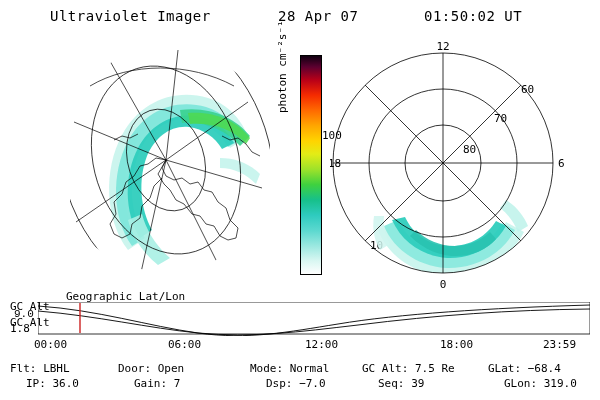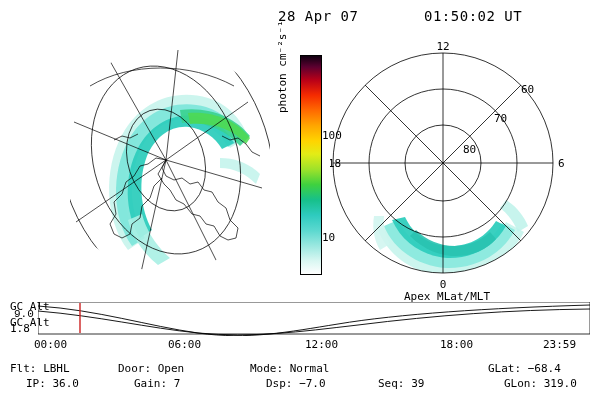--- a/index.html
+++ b/index.html
@@ -74,20 +74,21 @@
   .c3 { left:250px; }
   .c4 { left:362px; }
   .c5 { left:488px; }
 
   svg { display:block; }
 </style>
 </head>
 <body>
 
 <div id="header" class="abs">
+  <div id="h-title" class="ttl">Ultraviolet Imager</div>
   <div id="h-date" class="ttl">28 Apr 07</div>
   <div id="h-time" class="ttl">01:50:02 UT</div>
 </div>
 
 <div id="panel-left" class="abs">
   <svg width="200" height="250" viewBox="0 0 200 250">
     <defs>
       <clipPath id="lclip">
           <circle cx="96" cy="120" r="112"></circle>
         </clipPath>
@@ -136,21 +137,21 @@
       <line x1="96" y1="120" x2="4" y2="82"></line>
       <path d="M 20 46 C 60 22 120 22 164 46"></path>
     </g>
   </svg>
 </div>
 
 <div id="cbar-wrap" class="abs">
   <div id="cbar-label">photon cm⁻²s⁻¹</div>
   <div id="cbar-box"></div>
   <div class="cbar-tick" style="top:74px;">100</div>
-  <div class="cbar-tick" style="top:176px;">10</div>
+  <div class="cbar-tick" style="top:184px;margin-left:48px;">10</div>
 </div>
 
 <div id="panel-right" class="abs">
   <svg width="240" height="250" viewBox="0 0 240 250">
     <defs>
       <clipPath id="rclip">
           <circle cx="113" cy="123" r="110"></circle>
         </clipPath>
     </defs>
 
@@ -183,21 +184,21 @@
     <text x="113" y="248" font-size="11" text-anchor="middle" font-family="DejaVu Sans Mono, monospace">0</text>
     <text x="-2" y="127" font-size="11" text-anchor="start" font-family="DejaVu Sans Mono, monospace">18</text>
     <text x="228" y="127" font-size="11" text-anchor="start" font-family="DejaVu Sans Mono, monospace">6</text>
     <text x="191" y="53" font-size="11" text-anchor="start" font-family="DejaVu Sans Mono, monospace">60</text>
     <text x="164" y="82" font-size="11" text-anchor="start" font-family="DejaVu Sans Mono, monospace">70</text>
     <text x="133" y="113" font-size="11" text-anchor="start" font-family="DejaVu Sans Mono, monospace">80</text>
   </svg>
 </div>
 
 <div id="strip" class="abs">
-  <div id="strip-label-right">Apex MLat/MLT</div>
+  <div id="strip-label-left">Geographic Lat/Lon</div>
 
   <div id="gcalt-lbl">GC Alt</div>
 
   <div class="axis-num" style="left:14px; top:16px;font-family:Liberation Mono, monospace;">9.0</div>
   <div class="axis-num" style="left:10px; top:30px;">1.8</div>
 
   <svg id="strip-axis" width="552" height="34" viewBox="0 0 552 34">
     <line x1="0" y1="0" x2="552" y2="0" stroke="#000" stroke-width="0.8"></line>
     <line x1="0" y1="32" x2="552" y2="32" stroke="#000" stroke-width="0.8"></line>
     <line x1="0" y1="0" x2="0" y2="32" stroke="#000" stroke-width="0.8"></line>
@@ -225,20 +226,24 @@
     <span>LBHL</span>
   </div>
   <div class="cell r1 c2">
     <span>Door:</span>
     <span>Open</span>
   </div>
   <div class="cell r1 c3">
     <span>Mode:</span>
     <span>Normal</span>
   </div>
+  <div class="cell r1 c4">
+    <span>GC Alt:</span>
+    <span>7.5 Re</span>
+  </div>
   <div class="cell r1 c5">
     <span>GLat:</span>
     <span>−68.4</span>
   </div>
 
   <div class="cell r2 c1">
     <span>IP:</span>
     <span>36.0</span>
   </div>
   <div class="cell r2 c2">

